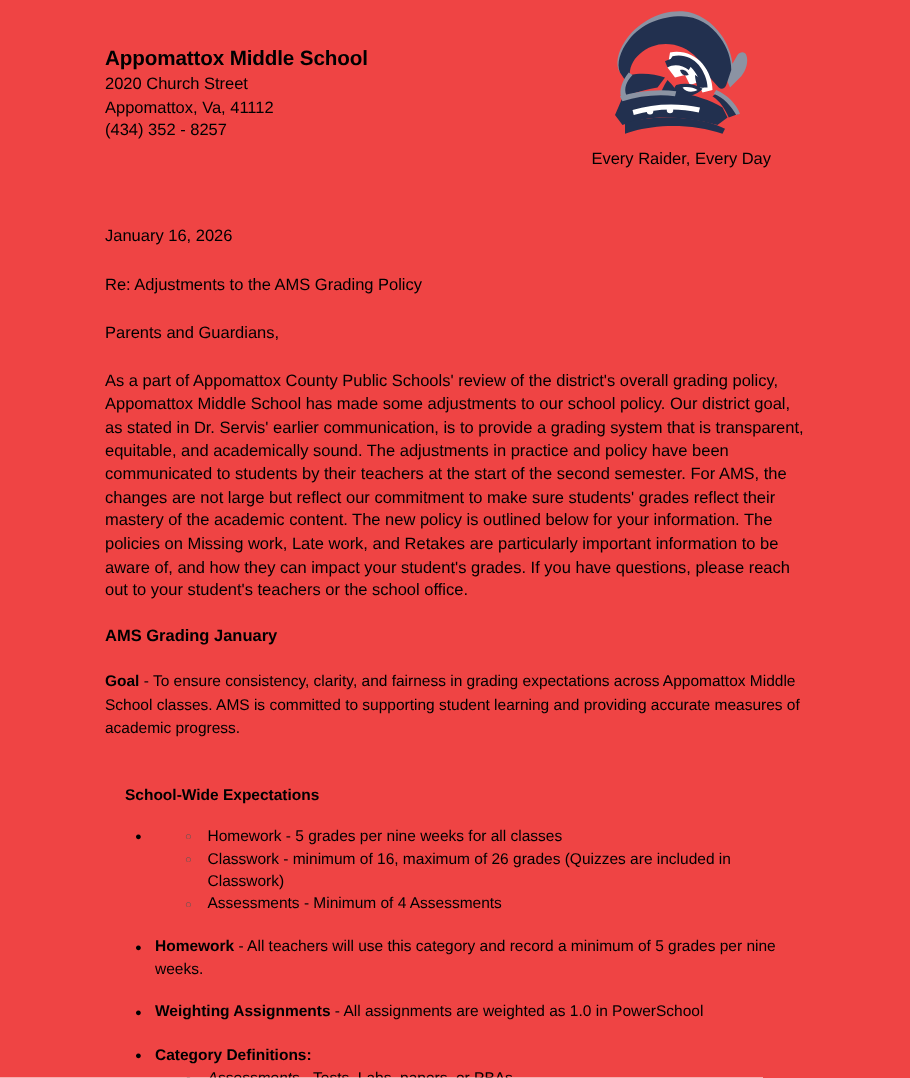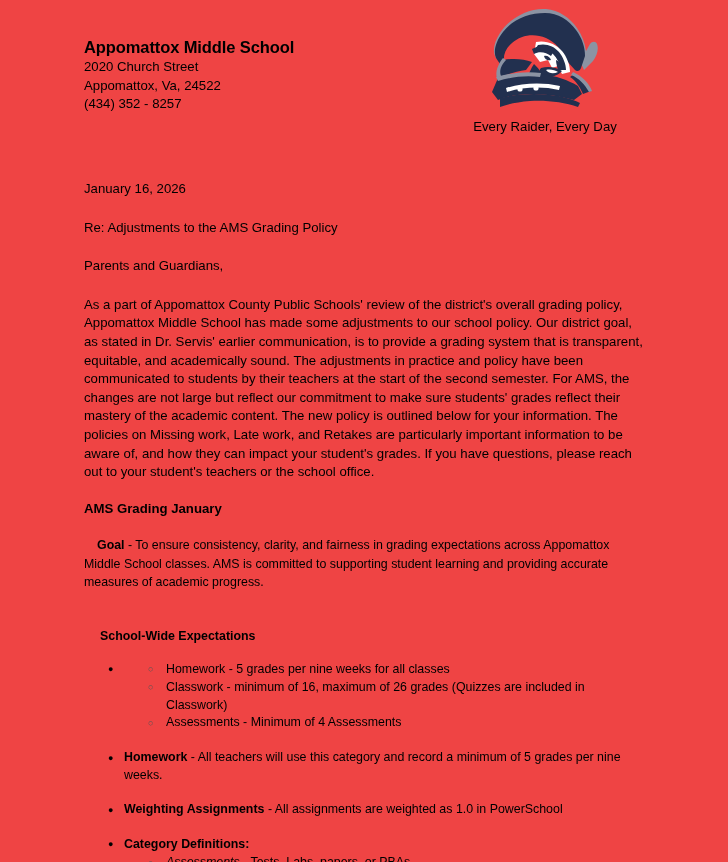--- a/index.html
+++ b/index.html
@@ -95,21 +95,21 @@
     font-weight: bold;
     margin: 0;
   }
   .heading .reg { font-weight: 600; }
 
   .goal-para {
     font-size: 12.4px;
     line-height: 18.2px;
     margin: 0;
   }
-  .goal-para b { font-weight: bold; margin-left: 13px; }
+  .goal-para b { font-weight: bold; }
 
   .sec-head {
     font-size: 12.4px;
     font-weight: bold;
     line-height: 18px;
     margin: 16px;
   }
 
   ul.lvl1 {
     list-style: none;
@@ -159,21 +159,21 @@
 </head>
 <body>
 
 <div class="page">
 
   <div class="letterhead">
 
     <div class="school-block">
       <div class="school-name">Appomattox Middle School</div>
       <div class="school-addr">2020 Church Street</div>
-      <div class="school-addr">Appomattox, Va, 24522</div>
+      <div class="school-addr">Appomattox, Va, 41112</div>
       <div class="school-addr">(434) 352 - 8257</div>
     </div>
 
     <div class="logo-block">
       <svg class="logo-mark" viewBox="0 0 118 104" aria-label="Raider mascot">
         <g>
 
           <path fill="#8b93a3" d="M60 1 C73 2 84 10 91 20 C96 27 99 35 100 43
                 L104 36 C106 33 110 33 111 36 C113 41 111 48 107 53
                 L98 62 L92 48 C90 40 86 33 80 28 C72 21 62 18 52 19

